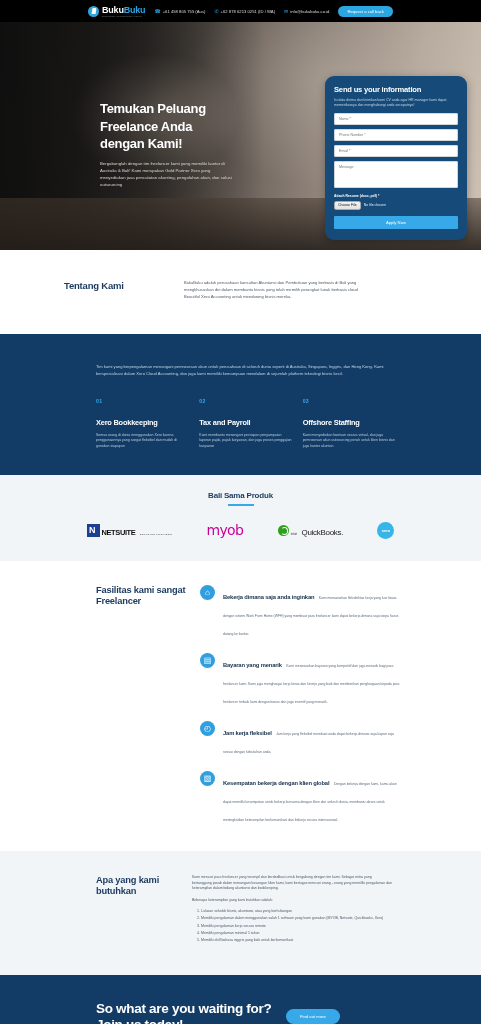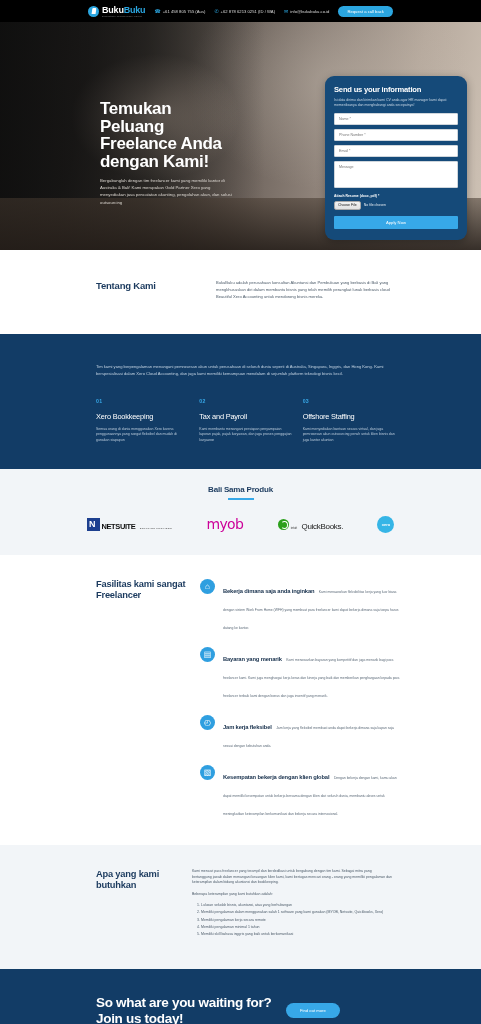--- a/index.html
+++ b/index.html
@@ -69,21 +69,21 @@
     position:absolute; left:0; top:0; width:55%; height:100%;
     background: linear-gradient(90deg, rgba(10,10,10,.82) 0%, rgba(10,10,10,.55) 55%, rgba(10,10,10,0) 100%);
   }
   .hero-desk {
     position:absolute; left:0; bottom:0; width:100%; height:52px;
     background: linear-gradient(180deg, rgba(70,58,48,.55), rgba(38,31,26,.9));
   }
   .hero-inner { position: relative; z-index: 3; padding: 28px 0 0 0; height:100%; }
   .hero-copy { position: absolute; left: 100px; top: 78px; width: 132px; }
   .hero-title {
-    color: #ffffff; font-size: 17px; line-height: 17.5px; font-weight: bold;
+    color: #ffffff; font-size: 13px; line-height: 17.5px; font-weight: bold;
     letter-spacing: -0.3px;
   }
   .hero-sub {
     margin-top: 7px; color: #ddd8d2; font-size: 4.3px; line-height: 7.2px;
   }
   
   .form-card {
     position: absolute; right: 14px; top: 54px; width: 142px;
     background: #154a79; border-radius: 9px; padding: 9px 9px 11px 9px;
     box-shadow: 0 2px 8px rgba(0,0,0,.3);
@@ -104,33 +104,33 @@
   }
   .f-file-txt { font-size:3.5px; color:#e6edf3; }
   .f-submit {
     width:100%; margin-top:6px; background:#37a8e8; border:none; border-radius:1px;
     color:#fff; font-size:4.2px; padding:4px 0; font-family:inherit; cursor:pointer;
   }
   .about {
     background:#ffffff; padding: 30px 0 34px 0; display:flex;
   }
   .about-h {
-    width: 120px; margin-left: 96px; color:#1b3a5e; font-size: 9.5px; font-weight:bold;
+    width: 120px; margin-left: 64px; color:#1b3a5e; font-size: 9.5px; font-weight:bold;
     letter-spacing:-.2px;
   }
   .about-p { width: 174px; color:#4b5a68; font-size:4.1px; line-height:6.8px; }
 
   
   .skills { background:#123c66; padding: 22px 0 26px 0; }
   .skills-h { margin-left:96px; color:#fff; font-size:9.5px; font-weight:bold; letter-spacing:-.2px;}
   .skills-p { margin: 8px 0 0 96px; width: 290px; color:#c3d3e2; font-size:4.1px; line-height:6.6px; }
   .cards { display:flex; margin: 20px 0 0 96px; width:300px; gap: 10px; }
   .card { width: 95px; }
   .card-num { color:#37a8e8; font-size:5.2px; font-weight:bold; letter-spacing:.3px; }
-  .card-t { color:#fff; font-size:7.4px; font-weight:normal; line-height:9px; margin-top:8px; letter-spacing:-.2px;}
+  .card-t { color:#fff; font-size:7.4px; font-weight:bold; line-height:9px; margin-top:14px; letter-spacing:-.2px;}
   .card-p { color:#b9cada; font-size:3.5px; line-height:5.6px; margin-top:6px; }
 
   
   .partners { background:#f2f5f8; padding: 16px 0 22px 0; text-align:center; }
   .partners-h { color:#1b3a5e; font-size:8px; font-weight:bold; letter-spacing:-.2px;}
   .partners-rule { width:26px; height:1.6px; background:#37a8e8; margin:4px auto 0 auto; }
   .logos { display:flex; align-items:center; justify-content:space-between; width:308px; margin: 16px auto 0 auto; }
   .lg-netsuite { display:flex; align-items:center; gap:2px; }
   .ns-sq { width:13px; height:13px; background:#1d3f8f; position:relative; }
   .ns-sq::after{content:"N"; color:#fff; font-size:9px; font-weight:bold; position:absolute; left:2.5px; top:1px;}

